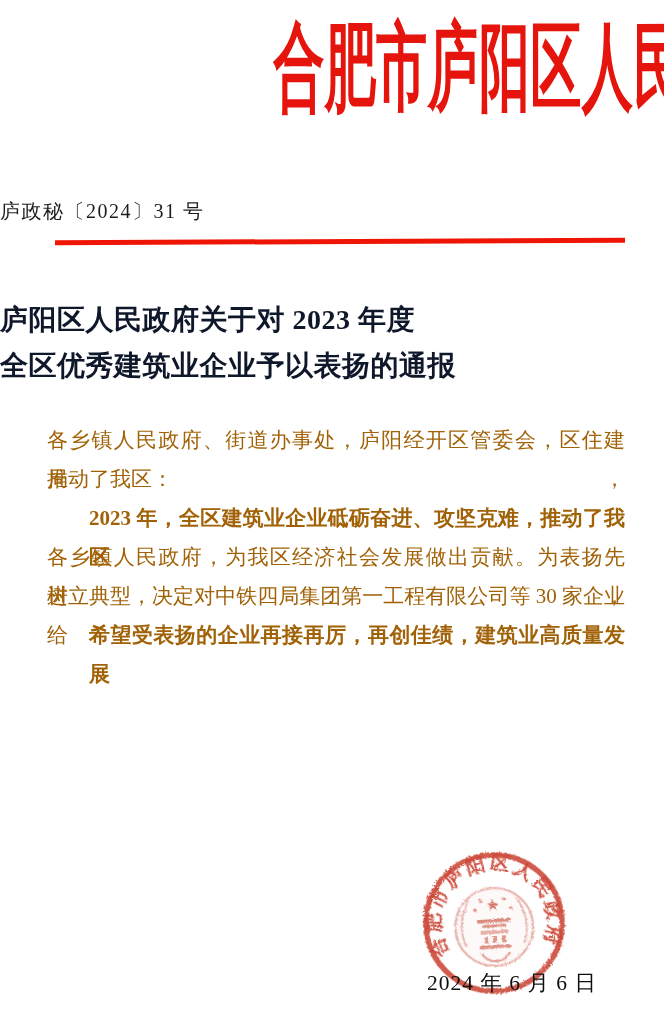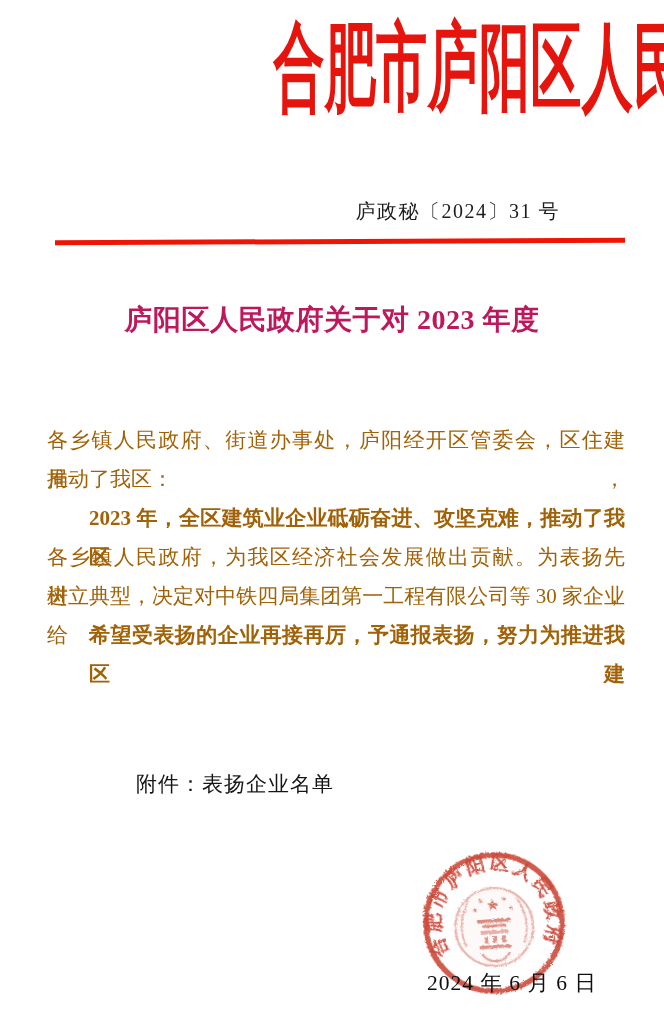--- a/index.html
+++ b/index.html
@@ -21,35 +21,35 @@
     display:inline-block;
     font-size:96px;line-height:104px;font-weight:bold;
     color:#e5150e;
     transform:scaleX(0.53);
     transform-origin:center top;
     letter-spacing:1px;
   }
   
   .doc-number{
     position:absolute;top:197px;left:0;width:560px;
-    text-align:right;
+    text-align:left;
     font-size:20px;line-height:28px;letter-spacing:1.5px;
     color:#1c1c1c;
   }
   
   .red-rule{
     position:absolute;top:239px;left:55px;width:570px;height:5px;
     background:#ef1505;
     transform:rotate(-0.25deg);
   }
   
   .doc-title{
     position:absolute;top:297px;left:0;width:664px;
-    text-align:center;font-weight:bold;
-    font-size:28px;line-height:46px;color:#be185d;
+    text-align:left;font-weight:bold;
+    font-size:28px;line-height:46px;color:#0f172a;
     letter-spacing:0.5px;
   }
   
   .body-block{
     position:absolute;top:421px;left:47px;width:578px;
     font-size:21px;color:#a16207;
   }
   .line{height:39px;line-height:39px;white-space:nowrap;}
   .line.just{white-space:normal;text-align:justify;text-align-last:justify;}
   .ind2{padding-left:42px;font-weight:bold;}
@@ -79,32 +79,32 @@
   <div class="org-header">
     <span class="stretch">合肥市庐阳区人民政府文件</span>
   </div>
 
   <div class="doc-number">庐政秘〔2024〕31 号</div>
 
   <div class="red-rule"></div>
 
   <div class="doc-title">
     <div>庐阳区人民政府关于对 2023 年度</div>
+    <div>全区优秀建筑业企业予以表扬的通报</div>
   </div>
 
   <div class="body-block">
     <div class="line just">各乡镇人民政府、街道办事处，庐阳经开区管委会，区住建局，</div>
     <div class="line">推动了我区：</div>
     <div class="line just ind2">2023 年，全区建筑业企业砥砺奋进、攻坚克难，推动了我区</div>
     <div class="line just">各乡镇人民政府，为我区经济社会发展做出贡献。为表扬先进，</div>
     <div class="line just">树立典型，决定对中铁四局集团第一工程有限公司等 30 家企业给</div>
-    <div class="line just ind2">希望受表扬的企业再接再厉，予通报表扬，努力为推进我区建</div>
+    <div class="line just ind2">希望受表扬的企业再接再厉，再创佳绩，建筑业高质量发展</div>
   </div>
 
-  <div class="attachment">附件：表扬企业名单</div>
 
   <svg class="seal" viewBox="-85 -85 170 170" xmlns="http://www.w3.org/2000/svg">
     <defs>
       <filter id="grain" x="-20%" y="-20%" width="140%" height="140%">
         <feTurbulence type="fractalNoise" baseFrequency="0.55" numOctaves="2" seed="7" result="n"></feTurbulence>
         <feDisplacementMap in="SourceGraphic" in2="n" scale="3.5"></feDisplacementMap>
       </filter>
       <path id="sealArc" d="M -46.8,27 A 54,54 0 1 1 46.8,27" fill="none"></path>
     </defs>
     <g filter="url(#grain)" transform="rotate(-4)" fill="#c84836" stroke="none">

